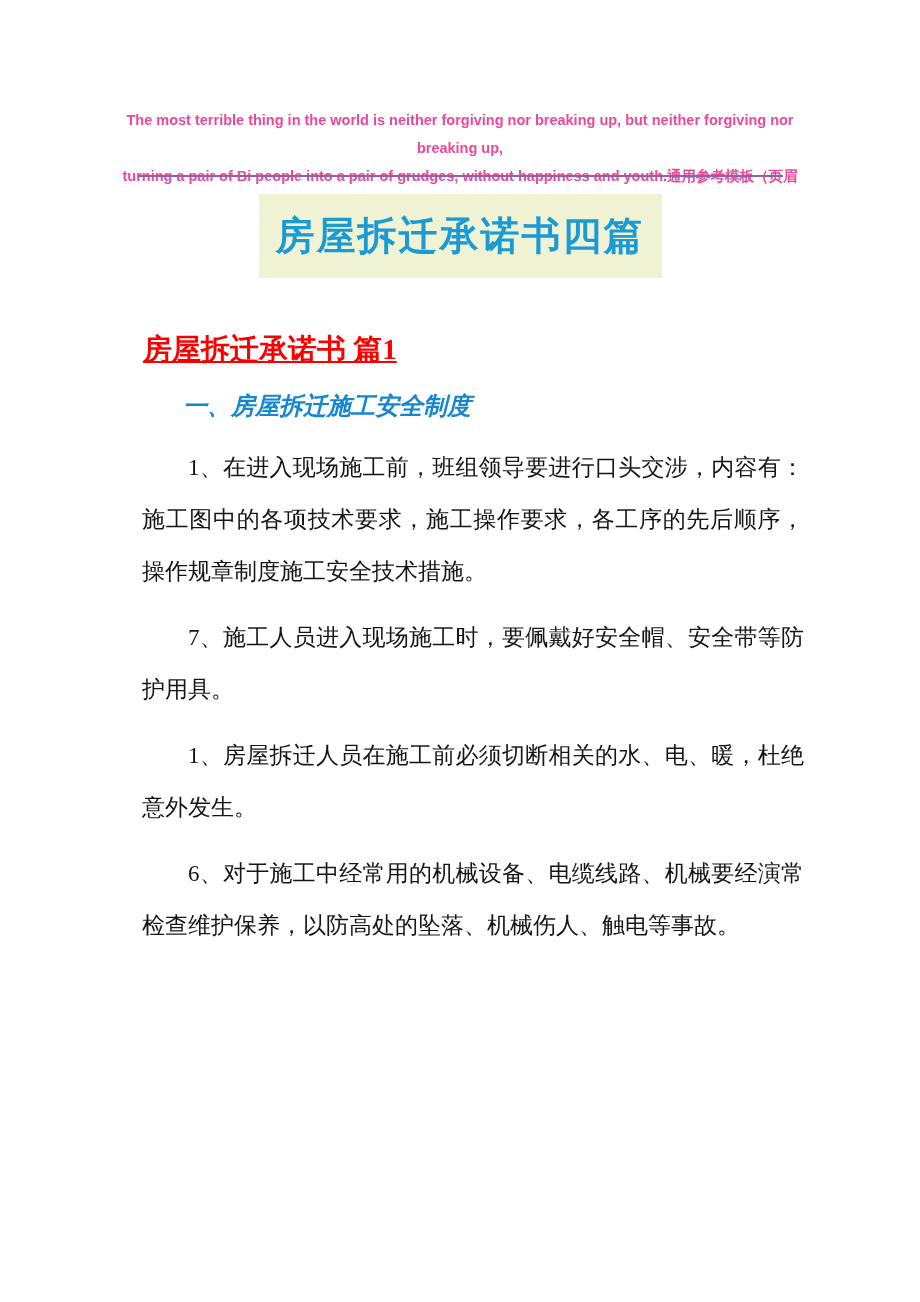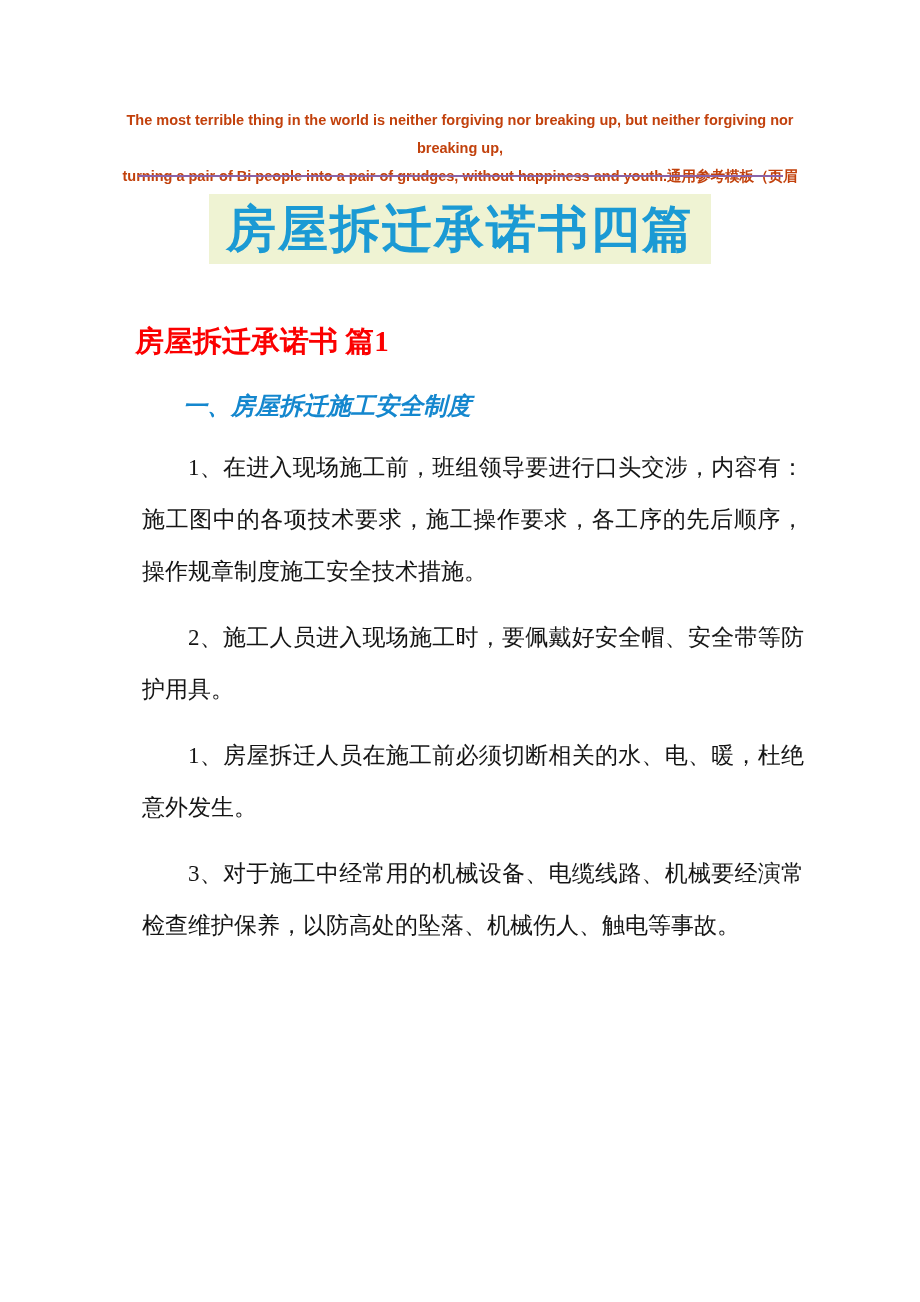--- a/index.html
+++ b/index.html
@@ -20,21 +20,21 @@
   .header-area {
     position: absolute;
     top: 106px;
     left: 120px;
     width: 680px;
     text-align: center;
     font-family: "Liberation Sans", "DejaVu Sans", sans-serif;
     font-size: 14.5px;
     font-weight: bold;
     line-height: 28px;
-    color: #c2410c;
+    color: #ec4899;
   }
   .header-rule {
     position: absolute;
     top: 175px;
     left: 138px;
     width: 645px;
     height: 0;
     border-top: 2px solid #8a63a8;
   }
 
@@ -42,40 +42,41 @@
   .title-row {
     position: absolute;
     top: 194px;
     left: 0;
     width: 920px;
     text-align: center;
   }
   .doc-title {
     display: inline-block;
     margin: 0;
-    padding: 4px 17px;
+    padding: 11px 17px;
     background: #eff3d3;
     color: #1b9ad4;
     font-family: "Liberation Sans", "DejaVu Sans", sans-serif;
     font-weight: bold;
-    font-size: 50px;
+    font-size: 39px;
     line-height: 62px;
     letter-spacing: 2px;
   }
 
   
   .section-heading {
     position: absolute;
     top: 318px;
     left: 131px;
-    margin: 4px;
+    margin: 12px;
     color: #fb0000;
     font-size: 29px;
     font-weight: bold;
     font-family: "Liberation Serif", "DejaVu Serif", serif;
+    text-decoration: underline;
   }
 
   
   .sub-heading {
     position: absolute;
     top: 390px;
     left: 131px;
     margin: 0;
     padding-left: 52px;
     color: #1487ce;
@@ -117,18 +118,18 @@
   <div class="title-row">
     <h1 class="doc-title">房屋拆迁承诺书四篇</h1>
   </div>
 
   <h2 class="section-heading">房屋拆迁承诺书 篇1</h2>
 
   <h3 class="sub-heading">一、房屋拆迁施工安全制度</h3>
 
   <div class="body-text">
     <p>1、在进入现场施工前，班组领导要进行口头交涉，内容有：施工图中的各项技术要求，施工操作要求，各工序的先后顺序，操作规章制度施工安全技术措施。</p>
-    <p>2、施工人员进入现场施工时，要佩戴好安全帽、安全带等防护用具。</p>
+    <p>7、施工人员进入现场施工时，要佩戴好安全帽、安全带等防护用具。</p>
     <p>1、房屋拆迁人员在施工前必须切断相关的水、电、暖，杜绝意外发生。</p>
-    <p>3、对于施工中经常用的机械设备、电缆线路、机械要经演常检查维护保养，以防高处的坠落、机械伤人、触电等事故。</p>
+    <p>6、对于施工中经常用的机械设备、电缆线路、机械要经演常检查维护保养，以防高处的坠落、机械伤人、触电等事故。</p>
   </div>
 
 </div>
 
 </body></html>

